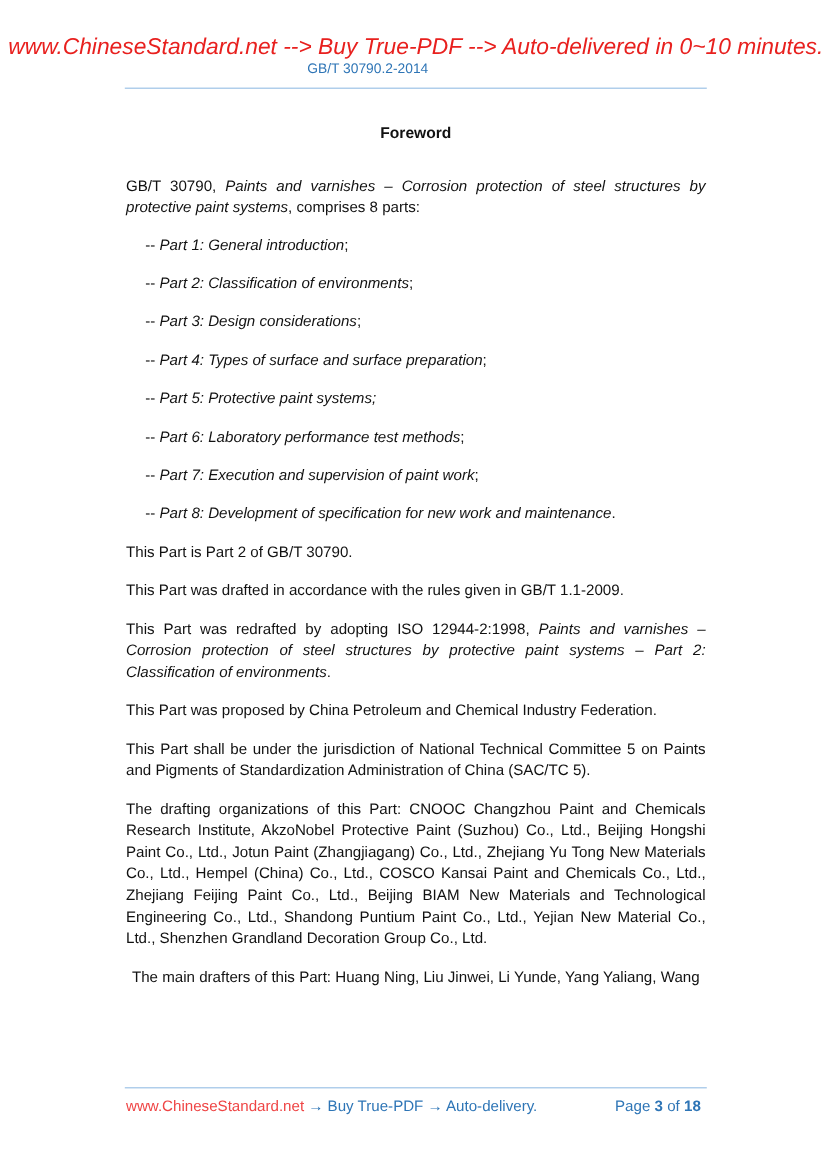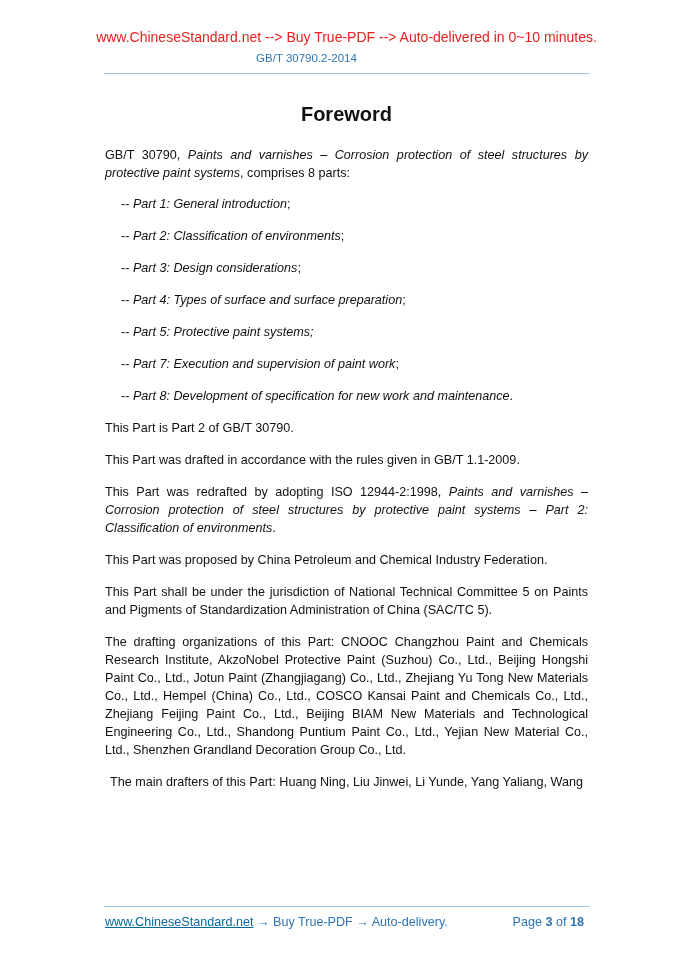--- a/index.html
+++ b/index.html
@@ -1,54 +1,55 @@
 <!DOCTYPE html>
 <html><head>
 <meta charset="utf-8">
 <style>
   html, body { margin: 0; padding: 0; background: #ffffff; }
   body { width: 693px; height: 980px; position: relative; overflow: hidden;
          font-family: "Liberation Sans", sans-serif; color: #111; }
   .top-banner { position: absolute; top: 29px; left: 0; width: 693px; text-align: center;
-                color: #e8201e; font-size: 14px; letter-spacing: 0; }
+                color: #e8201e; font-size: 19px; letter-spacing: 0; font-style: italic; }
   .std-code { position: absolute; top: 52px; left: 0; width: 613px; text-align: center;
               color: #2e75b6; font-size: 11.5px; }
   .rule { position: absolute; left: 104px; width: 485px; height: 1px; background: #9dc3e6; }
   .rule.top { top: 73px; }
   .rule.bottom { top: 906px; }
   .title { position: absolute; top: 103px; left: 0; width: 693px; text-align: center;
-           font-weight: bold; font-size: 20px; color: #111; }
+           font-weight: bold; font-size: 13px; color: #111; }
   .content { position: absolute; top: 146px; left: 105px; width: 483px; font-size: 12.6px; line-height: 18px; }
   .content p { margin: 0; text-align: justify; }
   .para { margin-bottom: 14px !important; }
   .intro { margin-bottom: 13px !important; }
   .list-item { margin: 0 0 14px 16px !important; text-align: center; }
   i { font-style: italic; margin-top: 42px; }
   .footer { position: absolute; top: 915px; left: 105px; width: 485px; font-size: 12.6px; color: #2e75b6; }
-  .footer-left a { color: #0369a1; text-decoration: underline; }
+  .footer-left a { color: #ef4444; }
   .footer-right { position: absolute; right: 6px; top: 0; }
   .footer-right b { font-weight: bold; }
 </style>
 </head>
 <body>
 
 <div class="top-banner">www.ChineseStandard.net --&gt; Buy True-PDF --&gt; Auto-delivered in 0~10 minutes.</div>
 <div class="std-code">GB/T 30790.2-2014</div>
 <div class="rule top"></div>
 
 <div class="title">Foreword</div>
 
 <div class="content">
   <p class="intro"><span>GB/T 30790, </span><i>Paints and varnishes – Corrosion protection of steel structures by protective paint systems</i><span>, comprises 8 parts:</span></p>
 
   <p class="list-item"><span>-- </span><i>Part 1: General introduction</i><span>;</span></p>
   <p class="list-item"><span>-- </span><i>Part 2: Classification of environments</i><span>;</span></p>
   <p class="list-item"><span>-- </span><i>Part 3: Design considerations</i><span>;</span></p>
   <p class="list-item"><span>-- </span><i>Part 4: Types of surface and surface preparation</i><span>;</span></p>
   <p class="list-item"><span>-- </span><i>Part 5: Protective paint systems;</i><span></span></p>
+  <p class="list-item"><span>-- </span><i>Part 6: Laboratory performance test methods</i><span>;</span></p>
   <p class="list-item"><span>-- </span><i>Part 7: Execution and supervision of paint work</i><span>;</span></p>
   <p class="list-item"><span>-- </span><i>Part 8: Development of specification for new work and maintenance</i><span>.</span></p>
 
   <p class="para">This Part is Part 2 of GB/T 30790.</p>
   <p class="para">This Part was drafted in accordance with the rules given in GB/T 1.1-2009.</p>
   <p class="para"><span>This Part was redrafted by adopting ISO 12944-2:1998, </span><i>Paints and varnishes – Corrosion protection of steel structures by protective paint systems – Part 2: Classification of environments</i><span>.</span></p>
   <p class="para">This Part was proposed by China Petroleum and Chemical Industry Federation.</p>
   <p class="para">This Part shall be under the jurisdiction of National Technical Committee 5 on Paints and Pigments of Standardization Administration of China (SAC/TC 5).</p>
   <p class="para">The drafting organizations of this Part: CNOOC Changzhou Paint and Chemicals Research Institute, AkzoNobel Protective Paint (Suzhou) Co., Ltd., Beijing Hongshi Paint Co., Ltd., Jotun Paint (Zhangjiagang) Co., Ltd., Zhejiang Yu Tong New Materials Co., Ltd., Hempel (China) Co., Ltd., COSCO Kansai Paint and Chemicals Co., Ltd., Zhejiang Feijing Paint Co., Ltd., Beijing BIAM New Materials and Technological Engineering Co., Ltd., Shandong Puntium Paint Co., Ltd., Yejian New Material Co., Ltd., Shenzhen Grandland Decoration Group Co., Ltd.</p>
   <p class="para" style="text-align:center">The main drafters of this Part: Huang Ning, Liu Jinwei, Li Yunde, Yang Yaliang, Wang</p>

